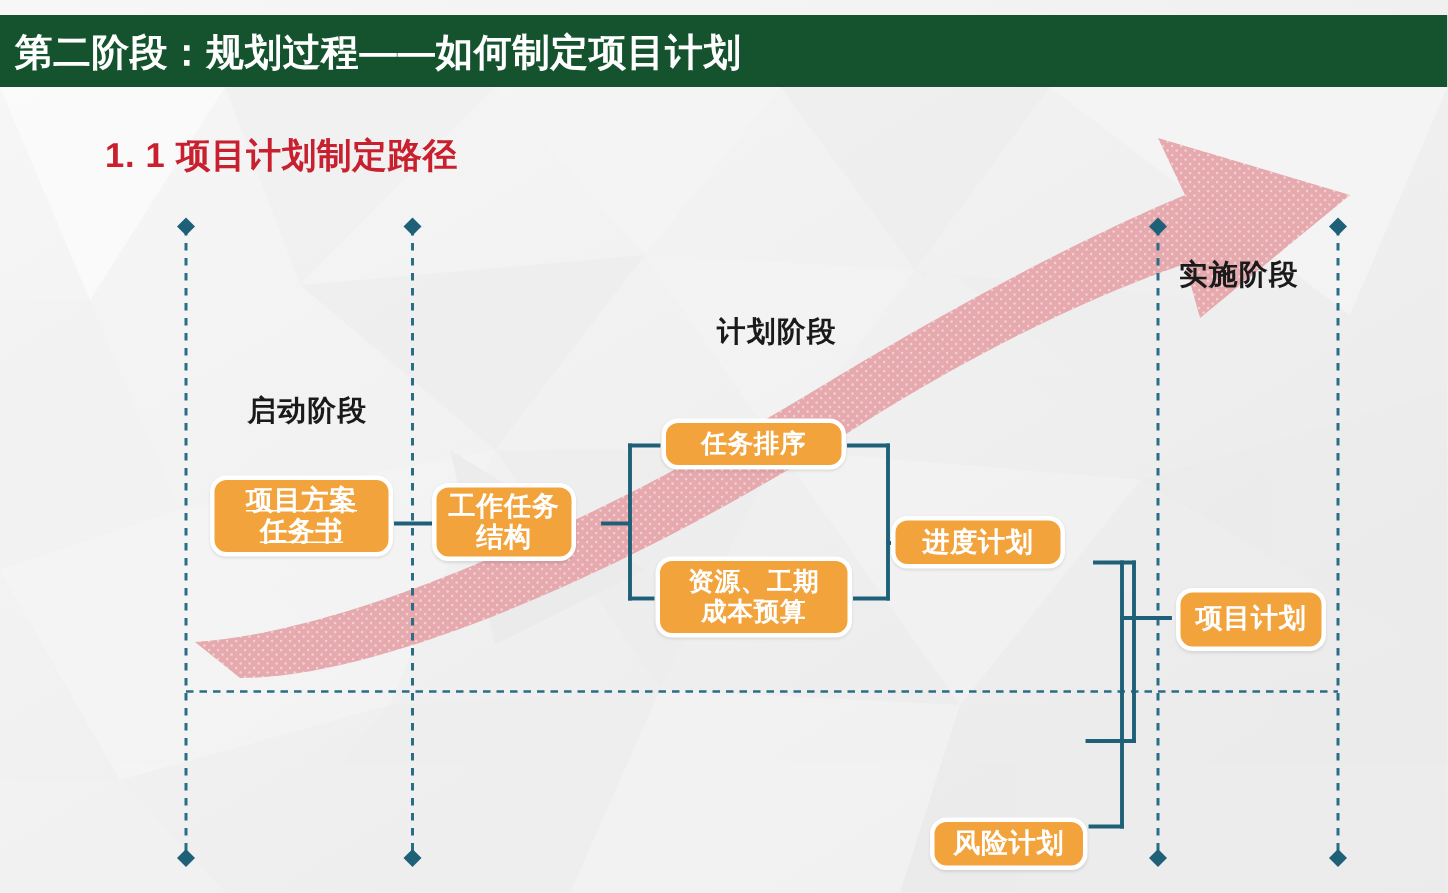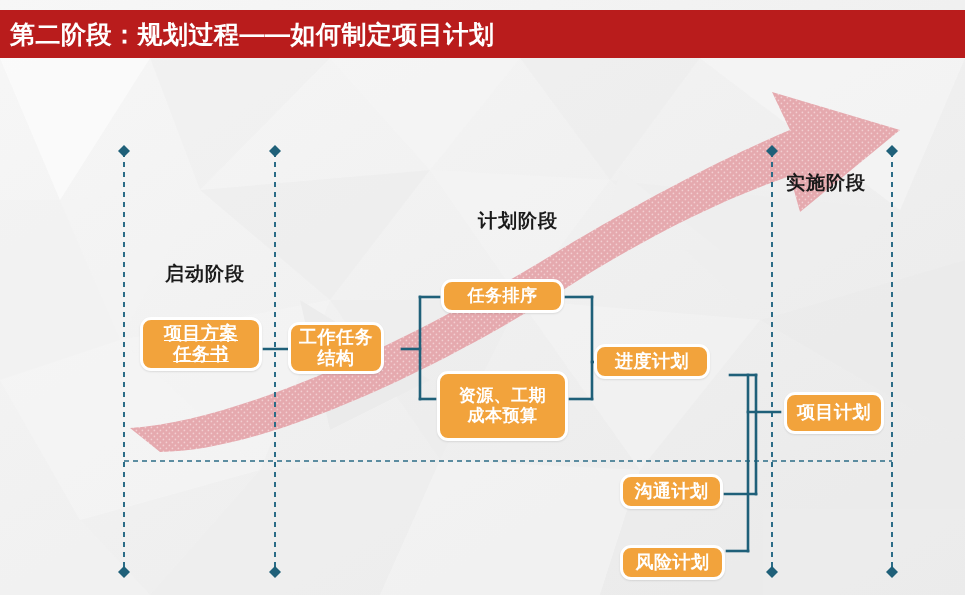--- a/index.html
+++ b/index.html
@@ -11,21 +11,21 @@
   #slide{
     position:relative;width:965px;height:595px;
     background:#f0f0f0;
     overflow:hidden;
   }
   
   #bg-poly{position:absolute;inset:0;width:965px;height:595px;}
   
   #title-bar{
     position:absolute;left:0;top:10px;width:965px;height:48px;
-    background:#b91c1c;
+    background:#14532d;
     display:flex;align-items:center;
   }
   #title-bar .title-text{
     color:#ffffff;font-size:25px;font-weight:bold;
     letter-spacing:.5px;margin-left:10px;white-space:nowrap;
   }
   #subtitle{
     position:absolute;left:70px;top:88px;
     color:#c8202e;font-size:23px;font-weight:bold;
     letter-spacing:.5px;white-space:nowrap;
@@ -112,20 +112,21 @@
              L 790,176
              C 720,200 640,240 560,292
              C 430,374 260,452 160,452
              Z" fill="url(#dots)"></path>
   </svg>
 
   <div id="title-bar">
     <span class="title-text">第二阶段：规划过程——如何制定项目计划</span>
   </div>
 
+  <div id="subtitle">1. 1 项目计划制定路径</div>
 
   <svg id="guides" viewBox="0 0 965 595">
     <g stroke="#2b6c87" stroke-width="2" stroke-dasharray="5 5" fill="none">
       <line x1="124" y1="152" x2="124" y2="570"></line>
       <line x1="275" y1="152" x2="275" y2="570"></line>
       <line x1="772" y1="152" x2="772" y2="570"></line>
       <line x1="892" y1="152" x2="892" y2="570"></line>
     </g>
     <g stroke="#2b6c87" stroke-width="1.6" stroke-dasharray="5 4" fill="none">
       <line x1="124" y1="461" x2="892" y2="461"></line>
@@ -173,24 +174,23 @@
   <div class="phase-label" style="left:786px;top:170px;text-align:right;">实施阶段</div>
 
   <div class="node" style="left:140px;top:317px;width:122px;height:54px;text-decoration:underline;">项目方案
 任务书</div>
 
   <div class="node" style="left:288px;top:322px;width:96px;height:52px;">工作任务
 结构</div>
 
   <div class="node" style="left:441px;top:279px;width:123px;height:34px;font-size:17px;">任务排序</div>
 
-  <div class="node" style="left:437px;top:371px;width:131px;height:70px;font-size:17px;">资源、工期
+  <div class="node" style="left:437px;top:371px;width:131px;height:54px;font-size:17px;">资源、工期
 成本预算</div>
 
   <div class="node" style="left:594px;top:344px;width:116px;height:35px;text-align:center;">进度计划</div>
 
-  <div class="node" style="left:620px;top:474px;width:103px;height:35px;">沟通计划</div>
 
   <div class="node" style="left:620px;top:527px;width:105px;height:35px;margin-top:18px;">风险计划</div>
 
   <div class="node" style="left:784px;top:392px;width:100px;height:42px;">项目计划</div>
 
 </div>
 
 </body></html>

